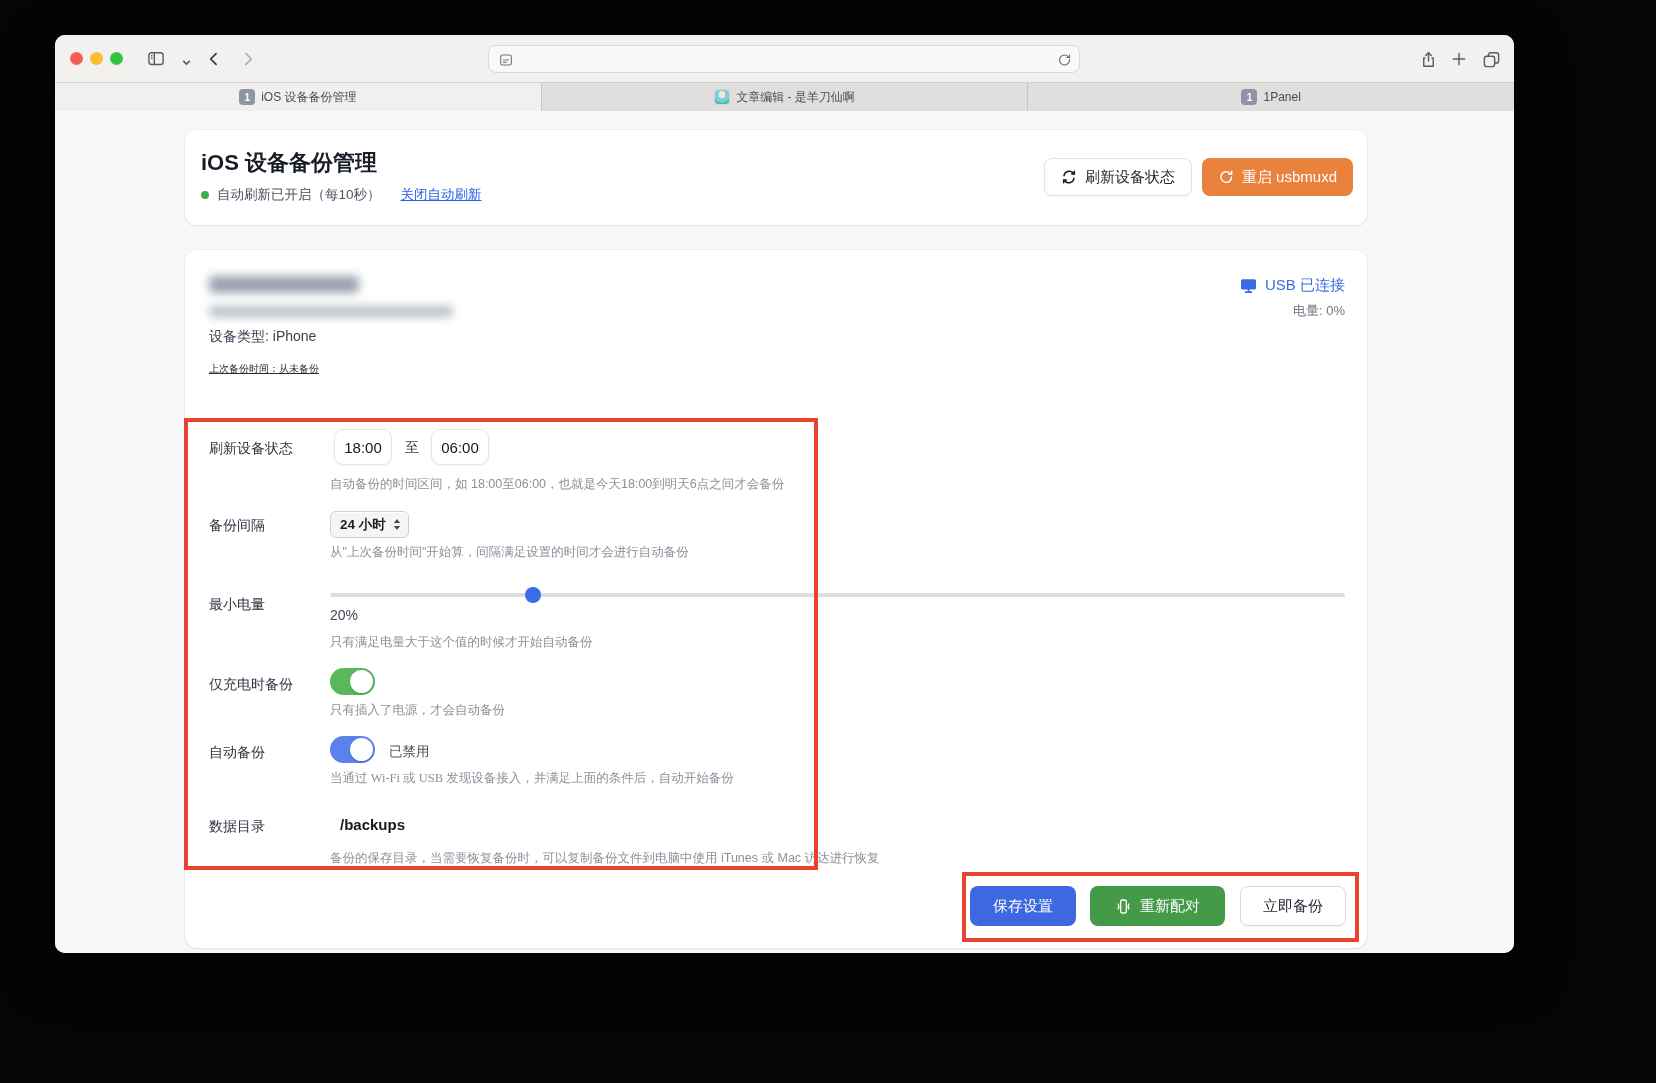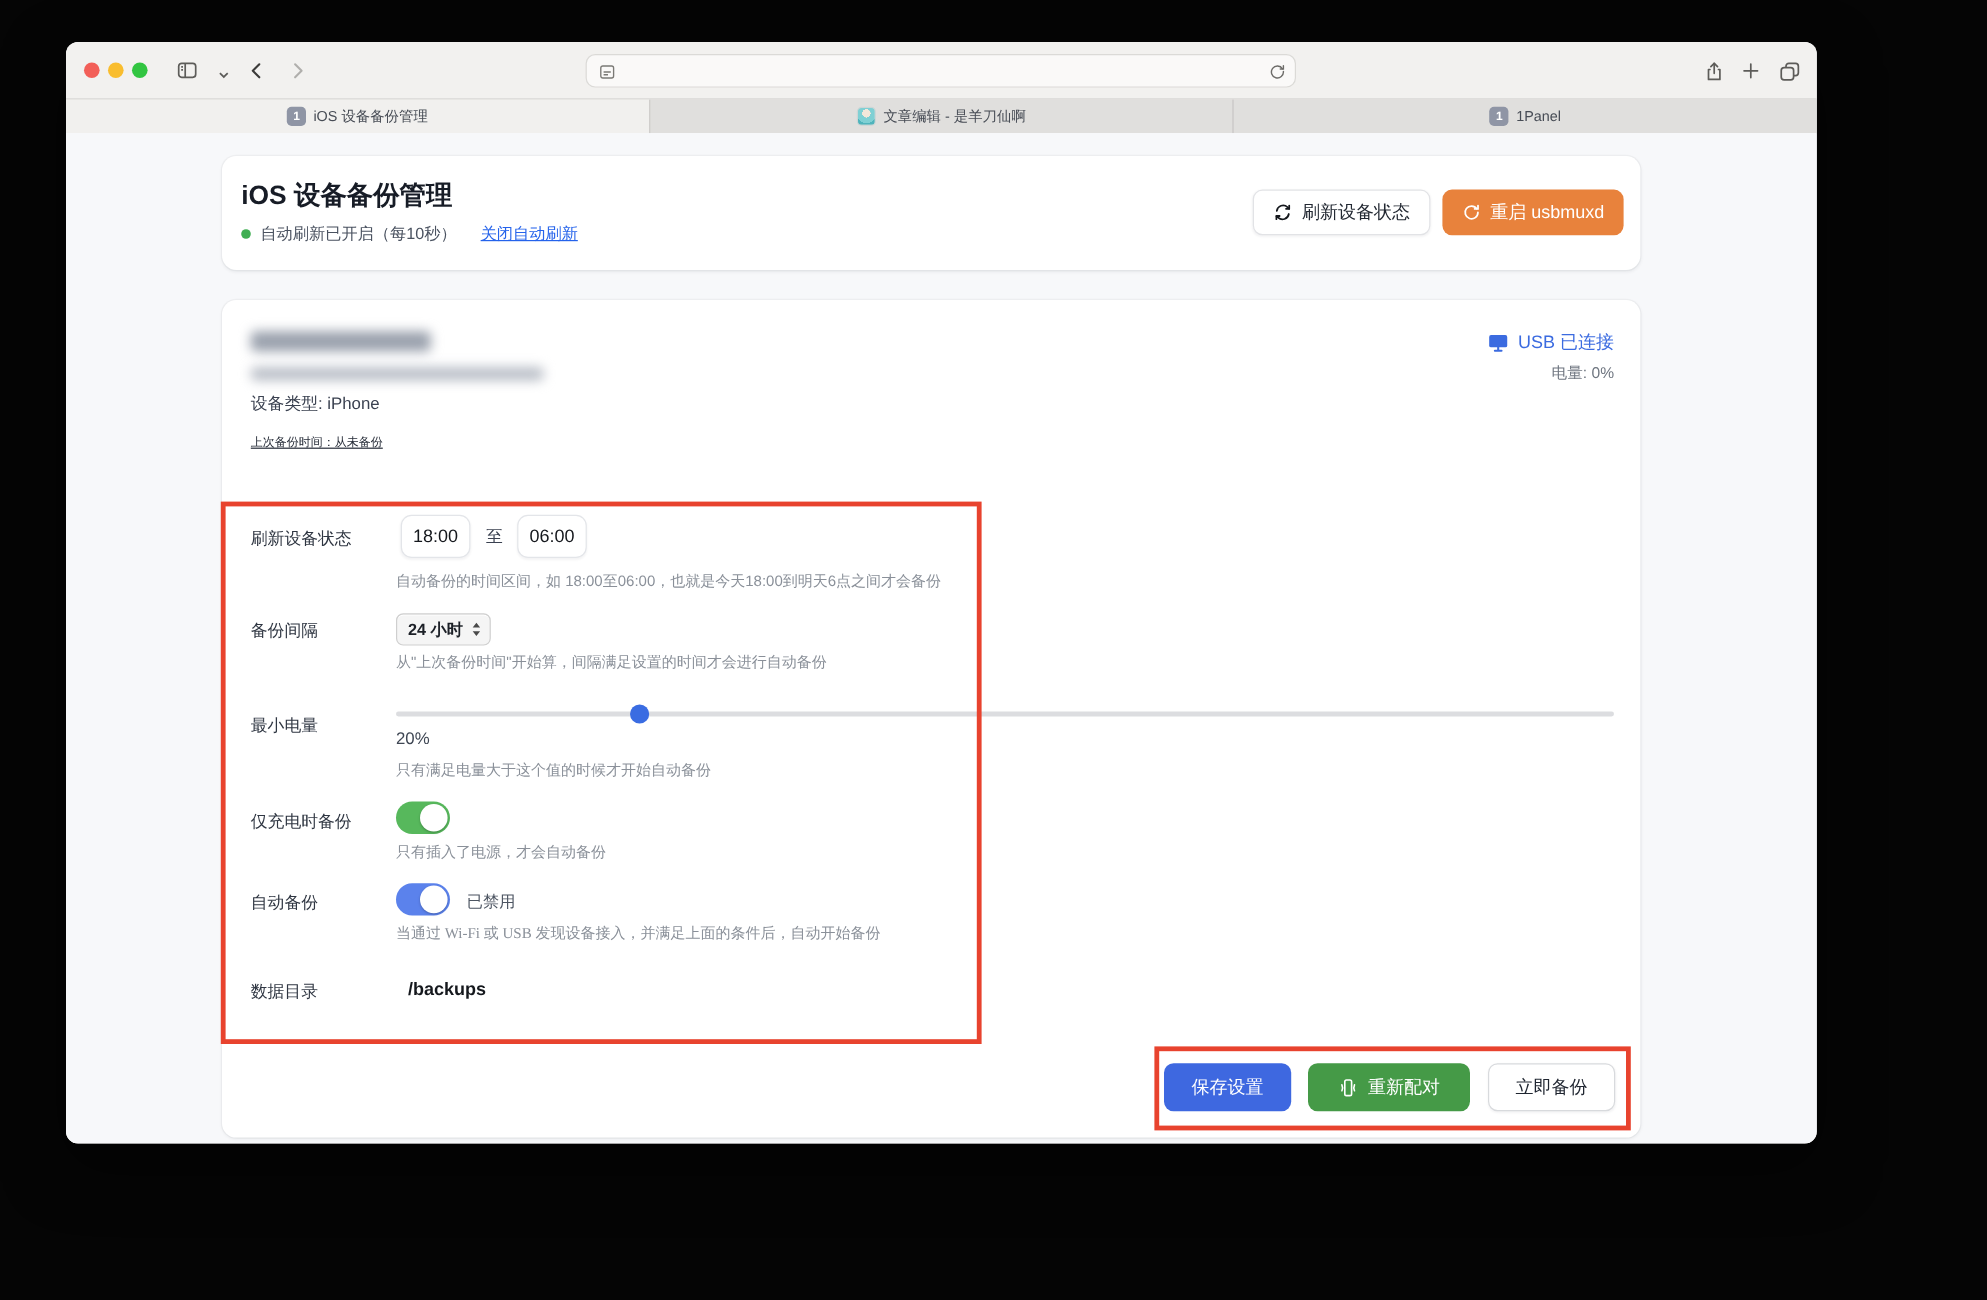--- a/index.html
+++ b/index.html
@@ -274,20 +274,21 @@
 
       <div class="f-label" style="top:494px;">自动备份</div>
       <div class="toggle toggle-blue on" style="top:486px;">
         <div class="knob"></div>
       </div>
       <div class="toggle-state" style="top:493px;">已禁用</div>
       <div class="f-help" style="top:520px;font-family:Liberation Serif, serif;">当通过 Wi-Fi 或 USB 发现设备接入，并满足上面的条件后，自动开始备份</div>
 
       <div class="f-label" style="top:568px;">数据目录</div>
       <div class="dir-value" style="top:566px;">/backups</div>
+      <div class="f-help" style="top:600px;">备份的保存目录，当需要恢复备份时，可以复制备份文件到电脑中使用 iTunes 或 Mac 访达进行恢复</div>
 
       <button class="btn btn-save">
         <span>保存设置</span>
       </button>
       <button class="btn btn-repair">
         <span style="display:flex;">
           <svg width="17" height="17" viewBox="0 0 24 24" fill="none" stroke="#fff" stroke-width="1.9" stroke-linecap="round">
             <rect x="8" y="2.8" width="8" height="18.4" rx="2"></rect>
             <path d="M4.6 8.5a8.5 8.5 0 0 1 0 7M19.4 8.5a8.5 8.5 0 0 0 0 7"></path>
           </svg>

